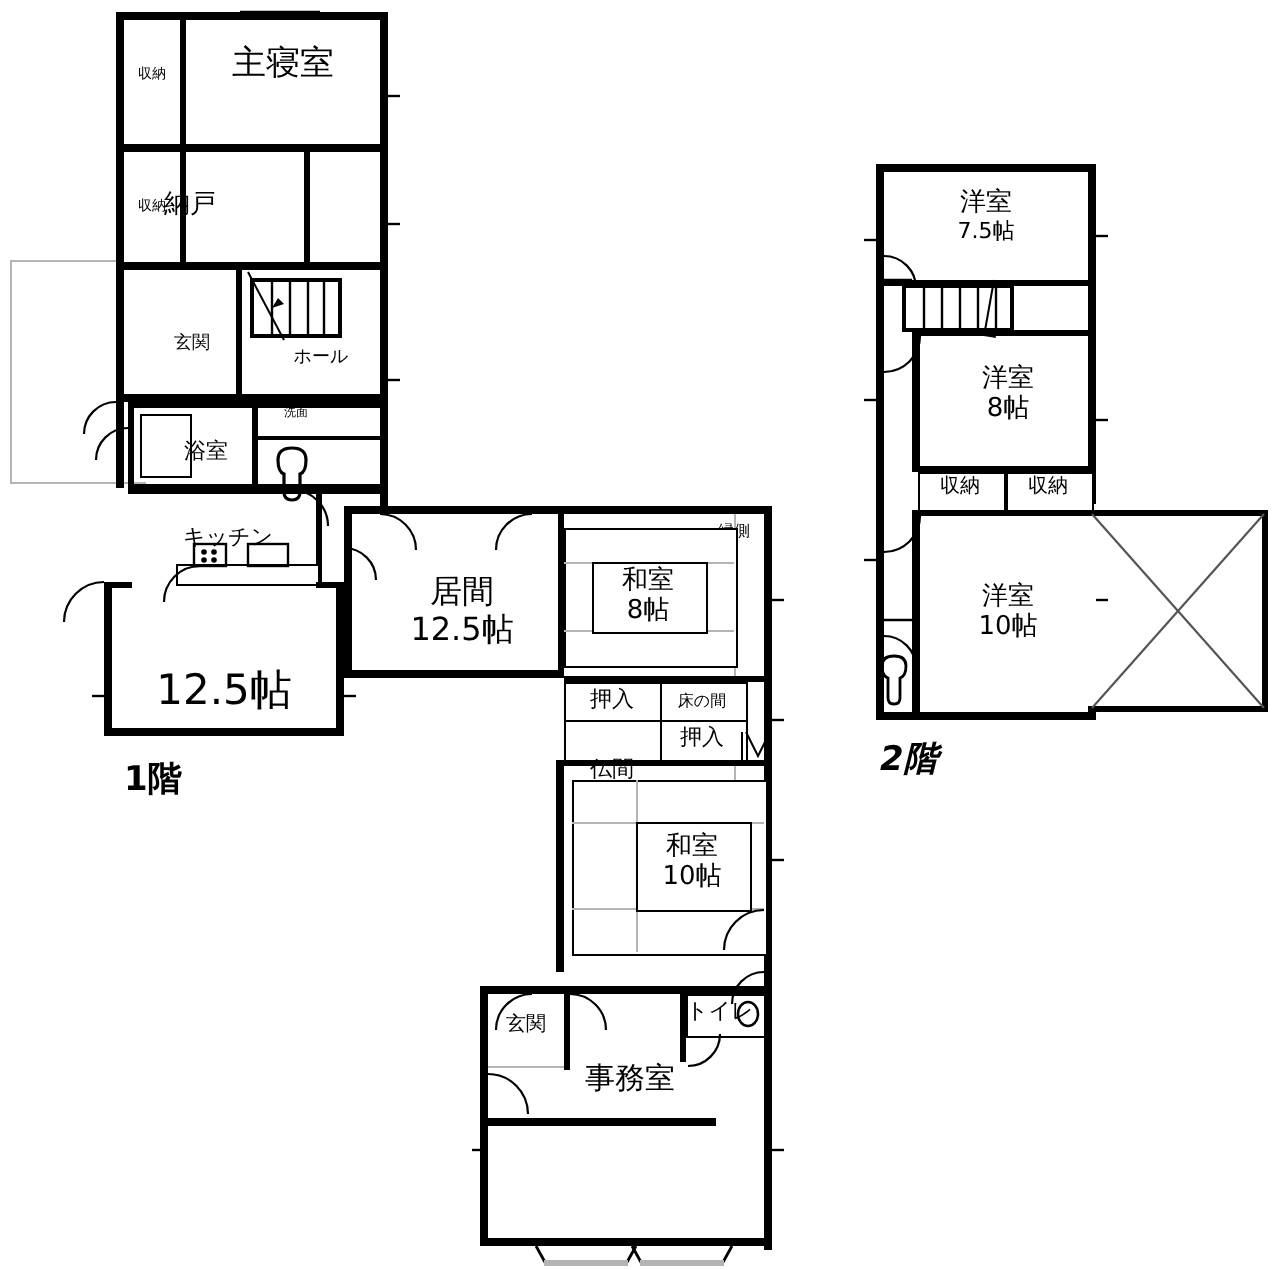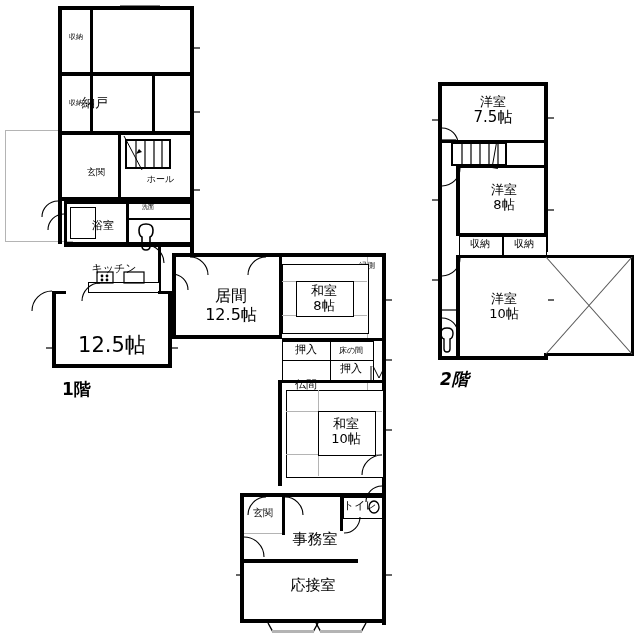--- a/index.html
+++ b/index.html
@@ -67,20 +67,21 @@
 
   <div class="wall" style="left:118px; top:135px; width:3px; height:65px;"></div>
 
   <div class="wall" style="left:58px; top:197px; width:136px; height:4px;"></div>
 
   <div class="room" style="left:93px; top:10px; width:97px; height:62px;"></div>
   <div class="room" style="left:62px; top:10px; width:28px; height:62px;"></div>
   <div class="room" style="left:93px; top:76px; width:59px; height:55px;"></div>
   <div class="room" style="left:62px; top:76px; width:28px; height:55px;"></div>
 
+  <span class="lbl big" style="left:93px;  top:24px;  width:97px;">主寝室</span>
   <span class="lbl tiny" style="left:62px;  top:34px;  width:28px;">収納</span>
   <span class="lbl med" style="left:77px;  top:96px;  width:36px;">納戸</span>
   <span class="lbl tiny" style="left:62px;  top:100px; width:28px;">収納</span>
   <span class="lbl small" style="left:76px;  top:168px; width:40px;">玄関</span>
   <span class="lbl small" style="left:133px; top:175px; width:55px;">ホール</span>
 
   <div class="wall" style="left:64px;  top:201px; width:130px; height:3px;"></div>
   <div class="wall" style="left:64px;  top:201px; width:3px;   height:44px;"></div>
   <div class="wall" style="left:126px; top:201px; width:3px;   height:44px;"></div>
   <div class="wall" style="left:64px;  top:242px; width:65px;  height:3px;"></div>
@@ -181,21 +182,20 @@
     <ellipse cx="374" cy="507" rx="5" ry="6" fill="none" stroke="#000" stroke-width="1.3"></ellipse>
   </svg>
 
   <div class="wall" style="left:240px; top:535px; width:4px; height:2px;"></div>
   <div class="wall" style="left:240px; top:535px; width:4px; height:28px;"></div>
   <div class="wall" style="left:240px; top:559px; width:118px; height:4px;"></div>
   <span class="lbl med" style="left:270px; top:532px; width:90px; font-size:15px;">事務室</span>
 
   <div class="wall" style="left:240px; top:535px; width:4px;   height:88px;"></div>
   <div class="wall" style="left:240px; top:619px; width:146px; height:4px;"></div>
-  <span class="lbl med" style="left:258px; top:578px; width:110px; font-size:15px;">応接室</span>
 
   <svg class="ov">
     <path d="M268 623 l5 9 l40 0 l5 -9" fill="none" stroke="#000" stroke-width="1.4"></path>
     <path d="M316 623 l5 9 l40 0 l5 -9" fill="none" stroke="#000" stroke-width="1.4"></path>
     <rect x="272" y="630" width="42" height="3" fill="#b4b4b4"></rect>
     <rect x="320" y="630" width="42" height="3" fill="#b4b4b4"></rect>
   </svg>
 
   <svg class="ov">
 
@@ -249,21 +249,21 @@
   </svg>
 
   <div class="wall" style="left:438px; top:82px;  width:110px; height:4px;"></div>
   <div class="wall" style="left:438px; top:82px;  width:4px;   height:278px;"></div>
   <div class="wall" style="left:438px; top:356px; width:110px; height:4px;"></div>
   <div class="wall" style="left:544px; top:82px; width:4px; height:108px;"></div>
   <div class="wall" style="left:544px; top:190px; width:4px; height:62px;"></div>
 
   <div class="wall" style="left:438px; top:140px; width:110px; height:3px;"></div>
   <span class="lbl small" style="left:455px; top:95px;  width:76px; font-size:13px;">洋室</span>
-  <span class="lbl small" style="left:455px; top:110px; width:76px; font-size:15px;">7.5帖</span>
+  <span class="lbl small" style="left:455px; top:110px; width:76px; font-size:11px;">7.5帖</span>
 
   <svg class="ov">
     <rect x="452" y="143" width="54" height="22" fill="none" stroke="#000" stroke-width="2"></rect>
     <g stroke="#000" stroke-width="1.2">
       <line x1="462" y1="143" x2="462" y2="165"></line>
       <line x1="471" y1="143" x2="471" y2="165"></line>
       <line x1="480" y1="143" x2="480" y2="165"></line>
       <line x1="489" y1="143" x2="489" y2="165"></line>
       <line x1="498" y1="143" x2="498" y2="165"></line>
     </g>

